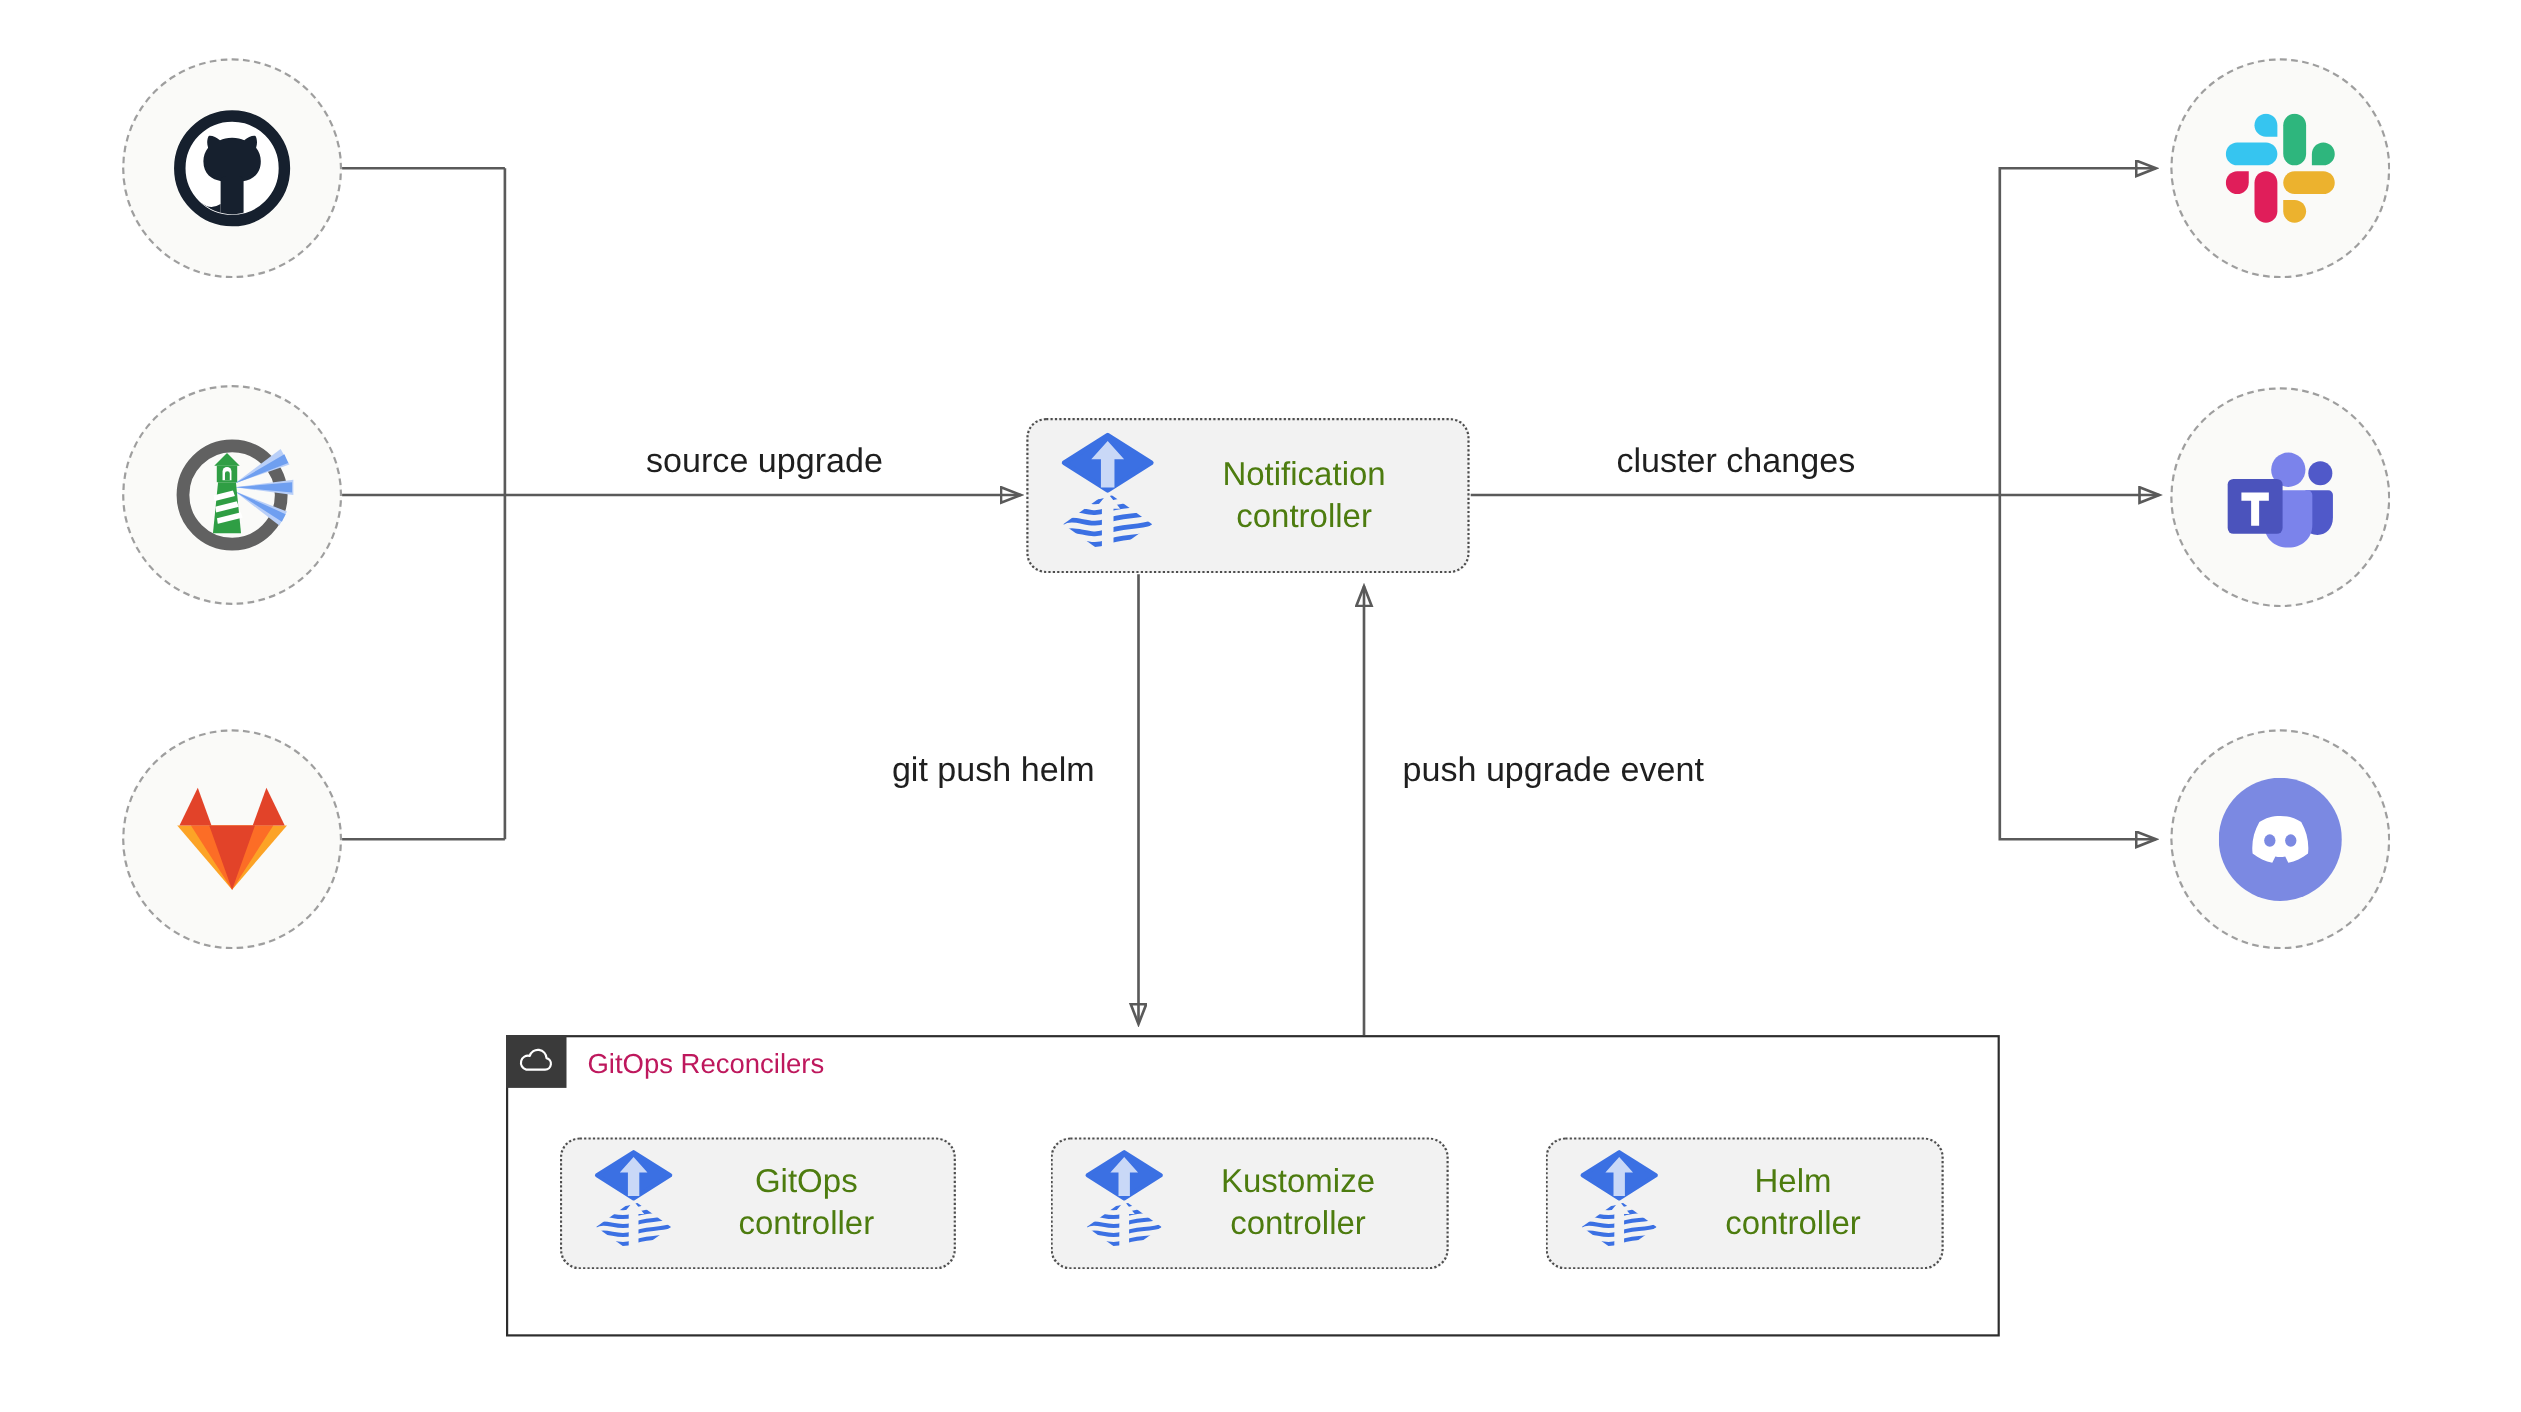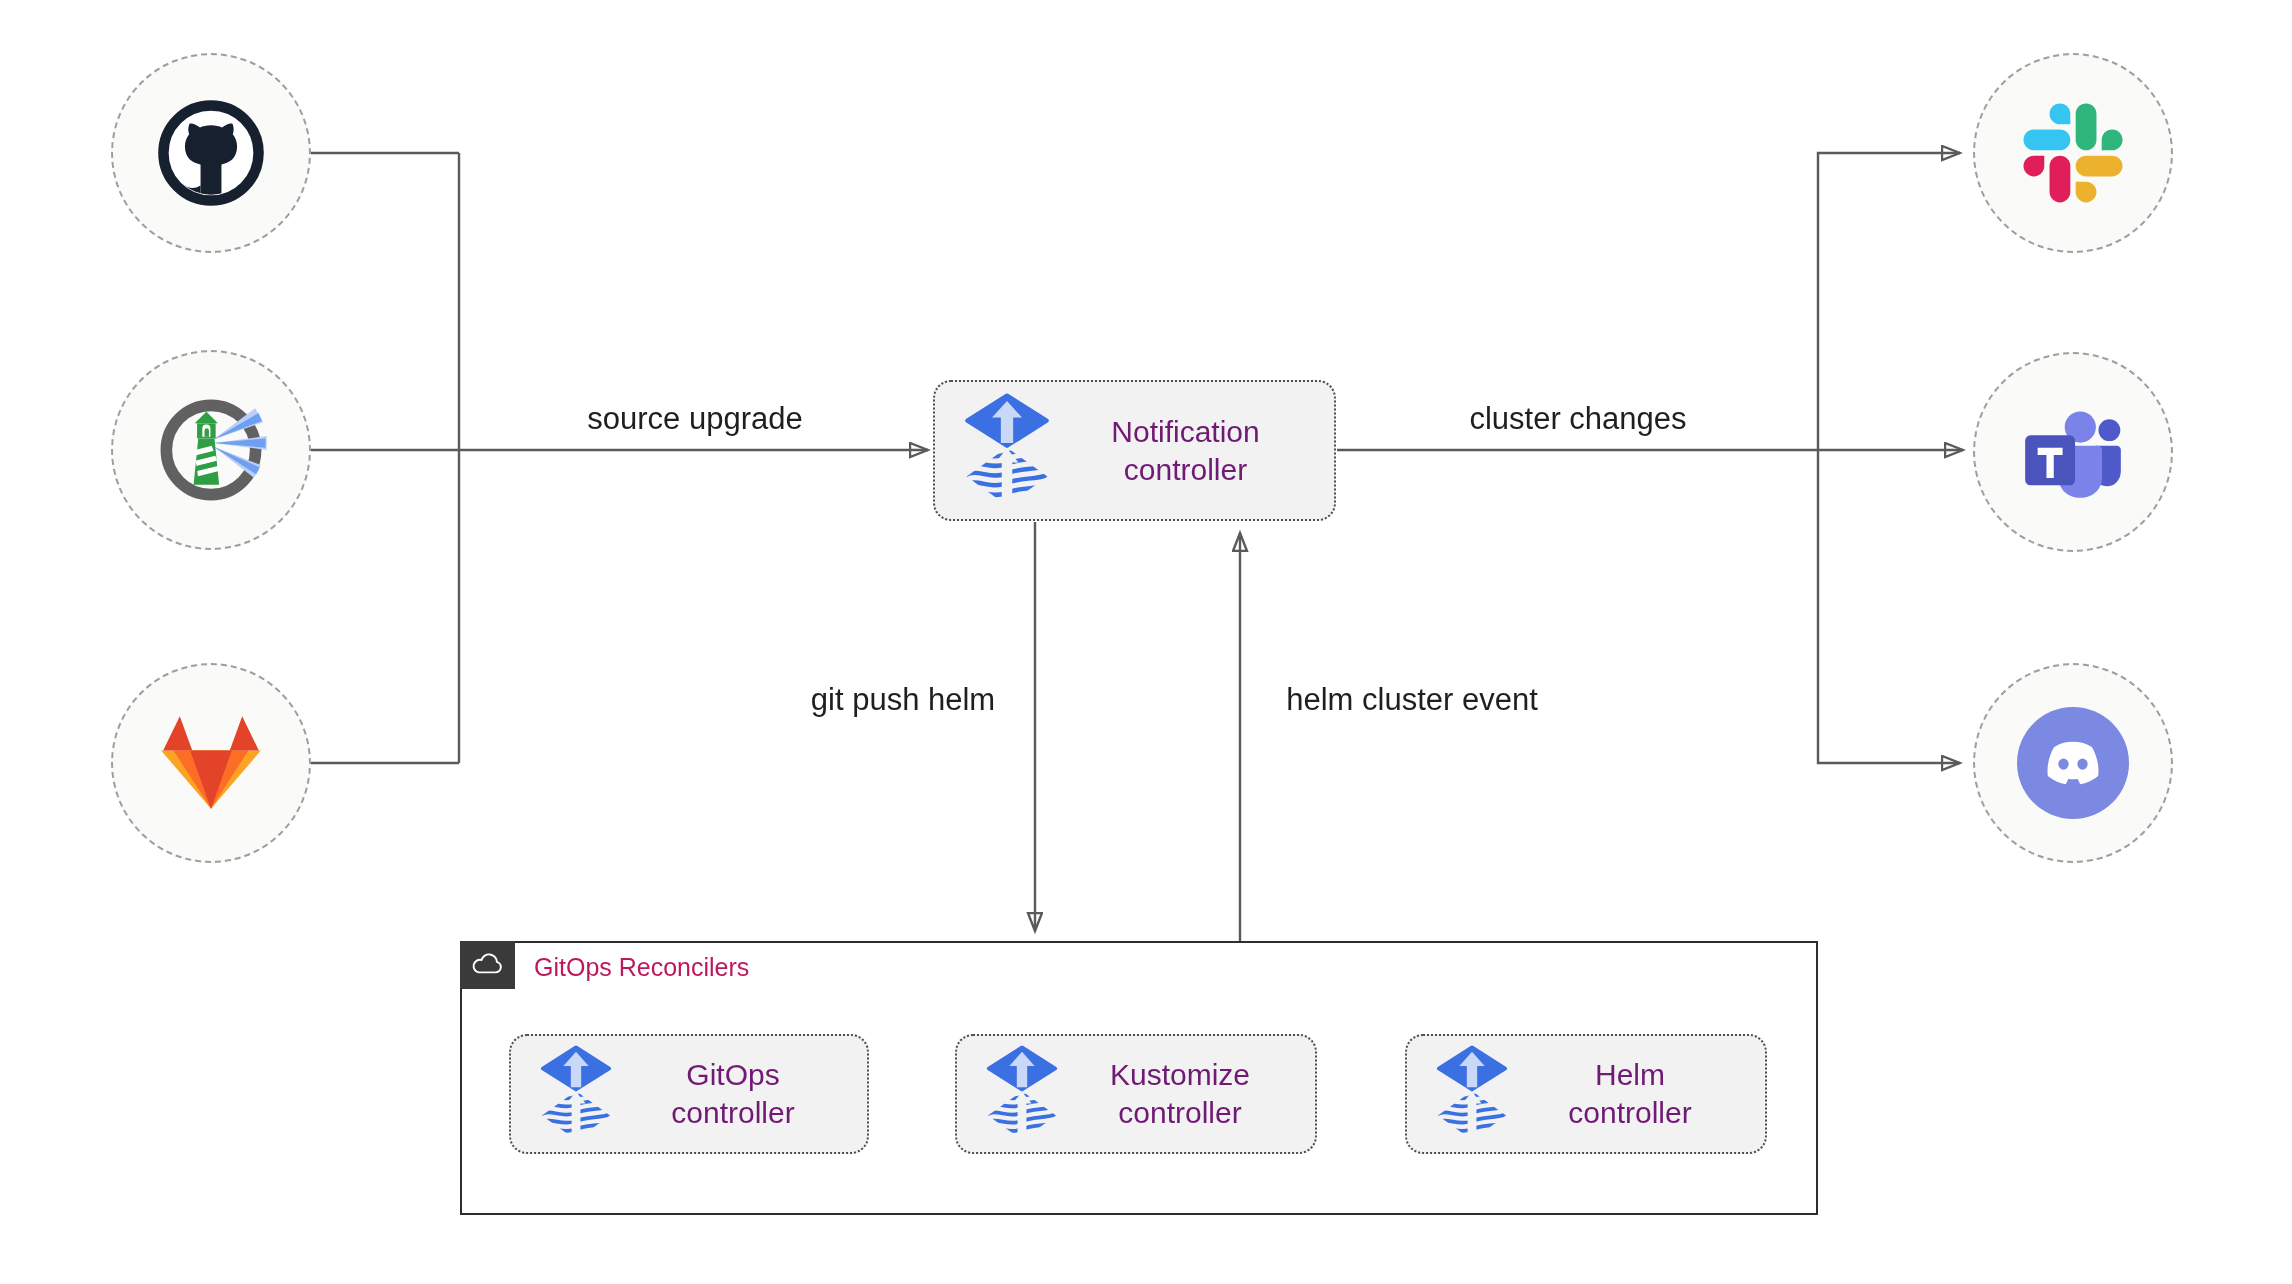--- a/index.html
+++ b/index.html
@@ -13,21 +13,21 @@
     position:absolute;width:200px;height:200px;border-radius:50%;
     border:2.5px dashed #9e9e9e;background:#fafaf8;box-sizing:border-box;
     display:flex;align-items:center;justify-content:center;
   }
   .ctrl{
     position:absolute;display:flex;align-items:center;
     background:#f2f2f2;border:2.5px dotted #4d4d4d;border-radius:18px;
     box-sizing:border-box;
   }
   .ctrl-label{
-    flex:1;text-align:center;font-size:30px;line-height:38px;color:#701a75;
+    flex:1;text-align:center;font-size:30px;line-height:38px;color:#4d7c0f;
     white-space:pre-line;margin-right:14px;
   }
   .flux-icon{margin-left:28px;flex:0 0 auto;}
   .edge-label{
     position:absolute;transform:translate(-50%,-50%);
     font-size:31px;color:#1f1f1f;white-space:nowrap;
   }
   .group-box{
     position:absolute;left:460px;top:941px;width:1358px;height:274px;
     border:2.5px solid #2d2d2d;background:#ffffff;box-sizing:border-box;
@@ -198,21 +198,21 @@
     <svg class="flux-icon" width="88" height="116" viewBox="0 0 100 132">
         <use href="#flux-logo"></use>
       </svg>
     <div class="ctrl-label">Notification
 controller</div>
   </div>
 
   <div class="edge-label" style="left:695px;top:419px;">source upgrade</div>
   <div class="edge-label" style="left:1578px;top:419px;text-align:right;">cluster changes</div>
   <div class="edge-label" style="left:903px;top:700px;">git push helm</div>
-  <div class="edge-label" style="left:1412px;top:700px;">helm cluster event</div>
+  <div class="edge-label" style="left:1412px;top:700px;">push upgrade event</div>
 
   <div class="group-box">
     <div class="group-badge">
       <svg width="36" height="30" viewBox="0 0 44 36">
           <use href="#cloud-sym"></use>
         </svg>
     </div>
     <div class="group-title">GitOps Reconcilers</div>
 
     <div class="ctrl" style="left:47px;top:91px;width:360px;height:120px;">

